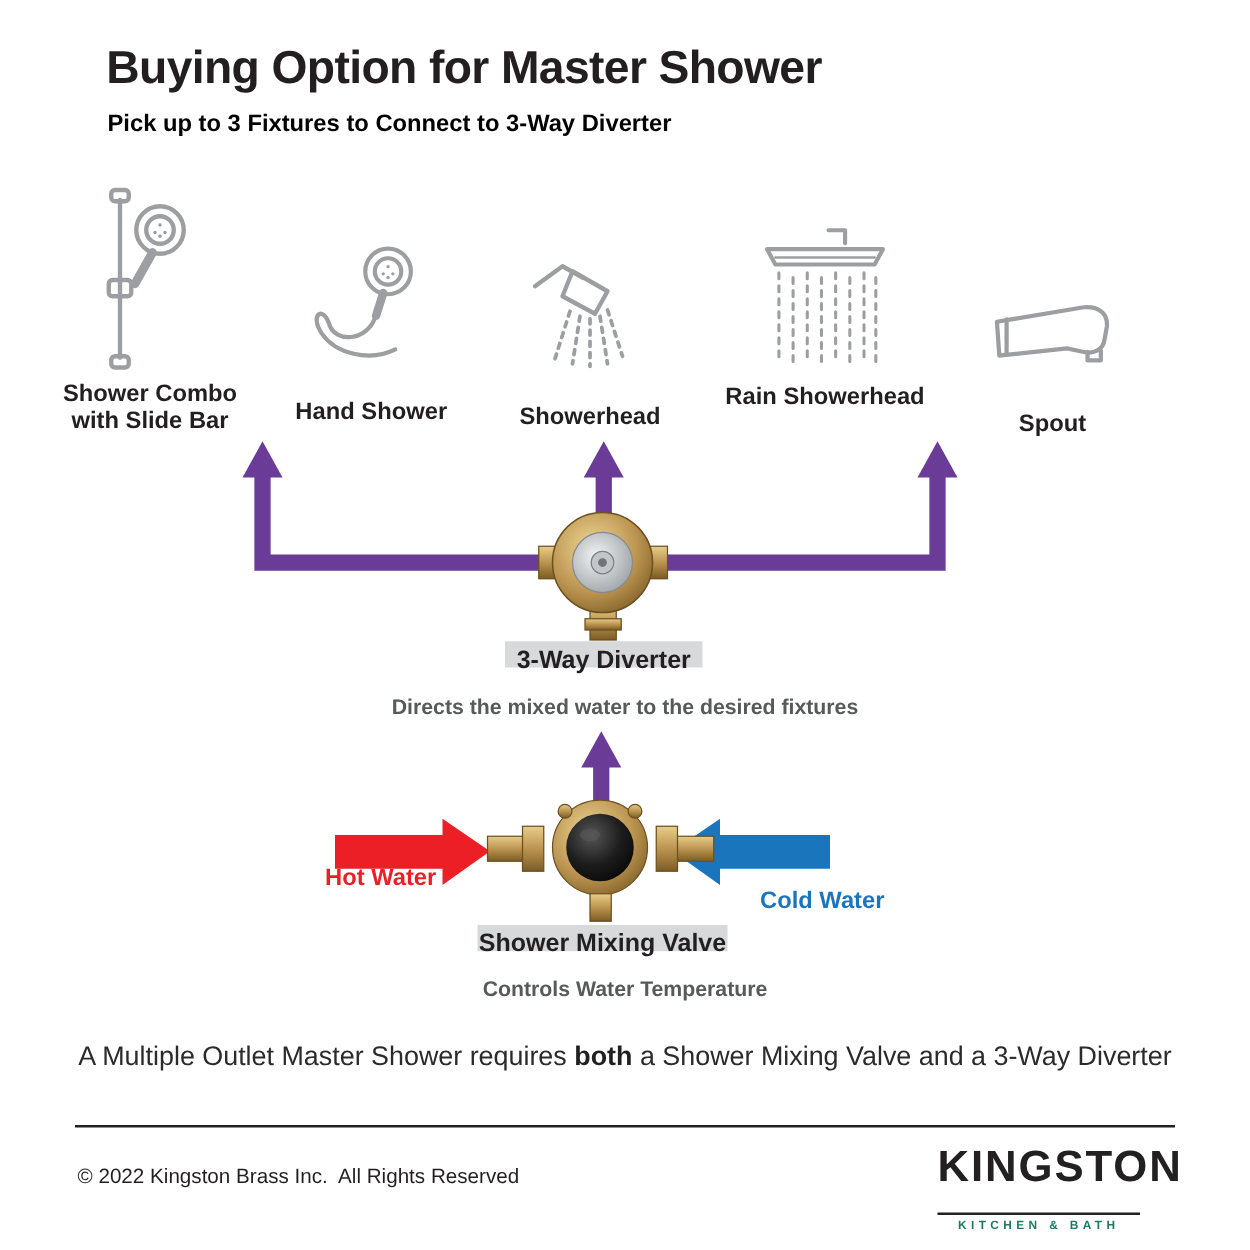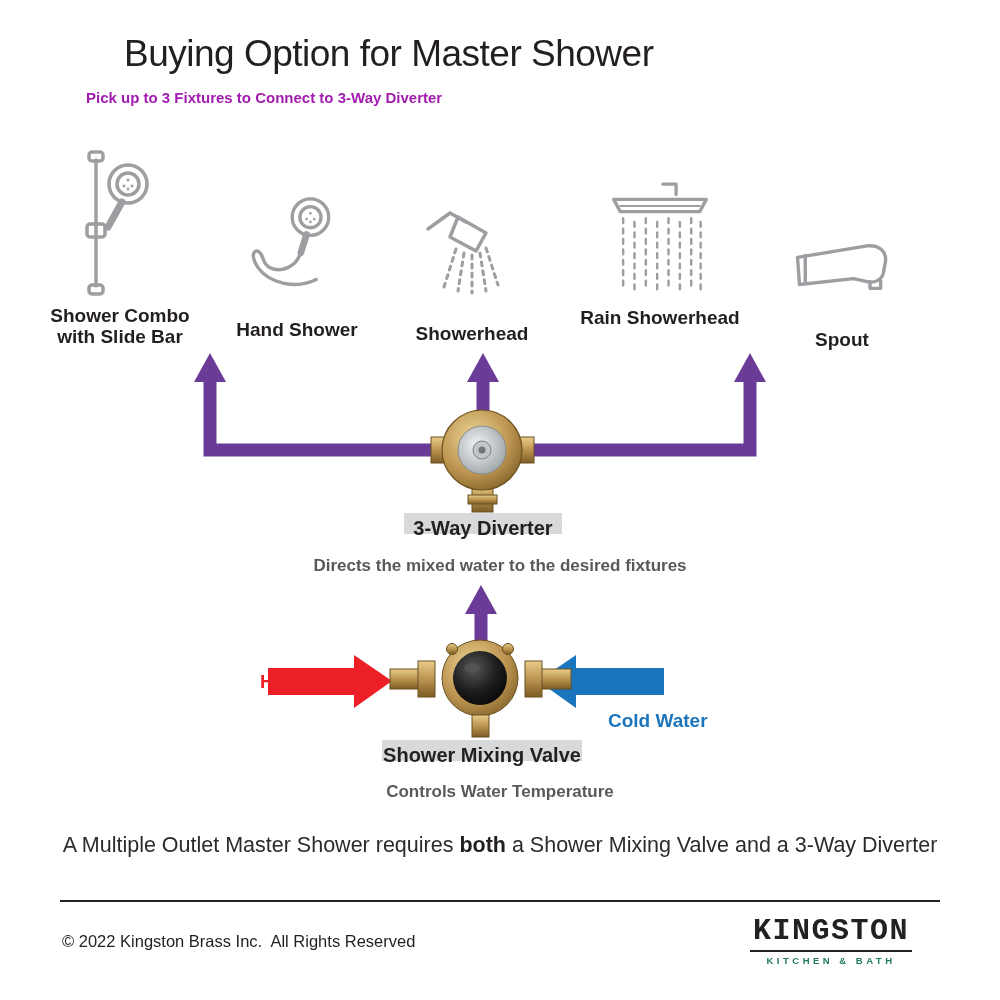--- a/index.html
+++ b/index.html
@@ -1,22 +1,22 @@
 <!DOCTYPE html>
 <html style="--c-purple: #6a3b97; --c-red: #ec1f27; --c-blue: #1b75bc; --c-label_bg: #d8d9da; --c-icon_gray: #9c9ea1; --c-text_gray: #58595b; --c-brass: #bb9450; --c-brand_teal: #1f7a63;"><head>
 <meta charset="utf-8">
 <style>
   html,body{margin:0;padding:0;background:#fff;}
   #canvas{
     position:relative;width:1000px;height:1000px;background:#fff;overflow:hidden;
     font-family:"Liberation Sans",sans-serif;color:#231f20;
   }
   
-  .title{position:absolute;left:85px;top:33px;font-size:37px;font-weight:400;letter-spacing:-0.5px;color:#231f20;margin-left:39px;}
-  .subtitle{position:absolute;left:86px;top:89px;font-size:15px;font-weight:700;color:#a21caf;}
+  .title{position:absolute;left:85px;top:33px;font-size:37px;font-weight:700;letter-spacing:-0.5px;color:#231f20;}
+  .subtitle{position:absolute;left:86px;top:89px;font-size:19px;font-weight:700;color:#000000;}
   
   .fixture{position:absolute;top:140px;width:190px;text-align:center;}
   .fixture .icon-box{height:158px;display:flex;align-items:flex-end;justify-content:center;}
   .fixture-label{font-size:19px;font-weight:700;line-height:21px;margin-top:7px;color:#231f20;}
   .fixture-label.narrow{max-width:150px;margin-left:auto;margin-right:auto;}
   .f1{left:25px;} .f2{left:202px;} .f3{left:377px;} .f4{left:565px;} .f5{left:747px;}
   .icon-gray{stroke:var(--c-icon_gray,#9c9ea1);fill:none;stroke-width:3.5;stroke-linecap:round;stroke-linejoin:round;}
   .icon-gray .dot{fill:var(--c-icon_gray,#9c9ea1);stroke:none;}
   
   .overlay{position:absolute;left:0;top:348px;width:1000px;height:400px;z-index:1;}
@@ -31,31 +31,31 @@
   
   .tag{position:absolute;z-index:3;background:var(--c-label_bg,#d8d9da);font-size:20px;font-weight:700;
        color:#231f20;text-align:center;line-height:31px;height:21px;}
   .tag-diverter{left:404px;top:513px;width:158px;}
   .tag-mixer{left:382px;top:740px;width:200px;}
   .desc{position:absolute;left:0;width:1000px;text-align:center;font-size:17px;font-weight:700;
         color:var(--c-text_gray,#58595b);z-index:3;}
   .desc-diverter{top:556px;}
   .desc-mixer{top:782px;}
   .water-label{position:absolute;font-size:19px;font-weight:700;z-index:3;}
-  .hot{left:260px;top:671px;color:var(--c-red,#ec1f27);text-align:center;}
+  .hot{left:260px;top:692px;color:var(--c-red,#ec1f27);text-align:center;}
   .cold{left:608px;top:710px;color:var(--c-blue,#1b75bc);}
   
   .footnote{position:absolute;left:0;top:833px;width:1000px;text-align:center;font-size:21.5px;color:#2b2b2b;font-weight:400;}
   .footnote b{font-weight:700;color:#231f20;}
   
   .divider{position:absolute;left:60px;right:60px;top:900px;border-top:2px solid #231f20;}
   .copyright{position:absolute;left:62px;top:932px;font-size:16.5px;color:#231f20;white-space:pre;}
   .brand{position:absolute;right:88px;top:914px;width:162px;text-align:center;}
-  .brand-name{font-family:Liberation Mono, monospace;font-weight:700;font-size:30px;letter-spacing:1.5px;
-              color:#232021;border-bottom:2.5px solid #232021;padding-bottom:2px;}
+  .brand-name{font-family:Liberation Sans, sans-serif;font-weight:700;font-size:35px;letter-spacing:1.5px;
+              color:#232021;border-bottom:2.5px solid #232021;padding-bottom:16px;}
   .brand-sub{margin-top:3px;font-size:9.5px;font-weight:700;letter-spacing:3.5px;color:var(--c-brand_teal,#1f7a63);}
 </style>
 </head>
 <body>
 
 <div id="canvas">
 
   <svg width="0" height="0" style="position:absolute" aria-hidden="true">
     <defs>
       <linearGradient id="brassV" x1="0" y1="0" x2="0" y2="1">

